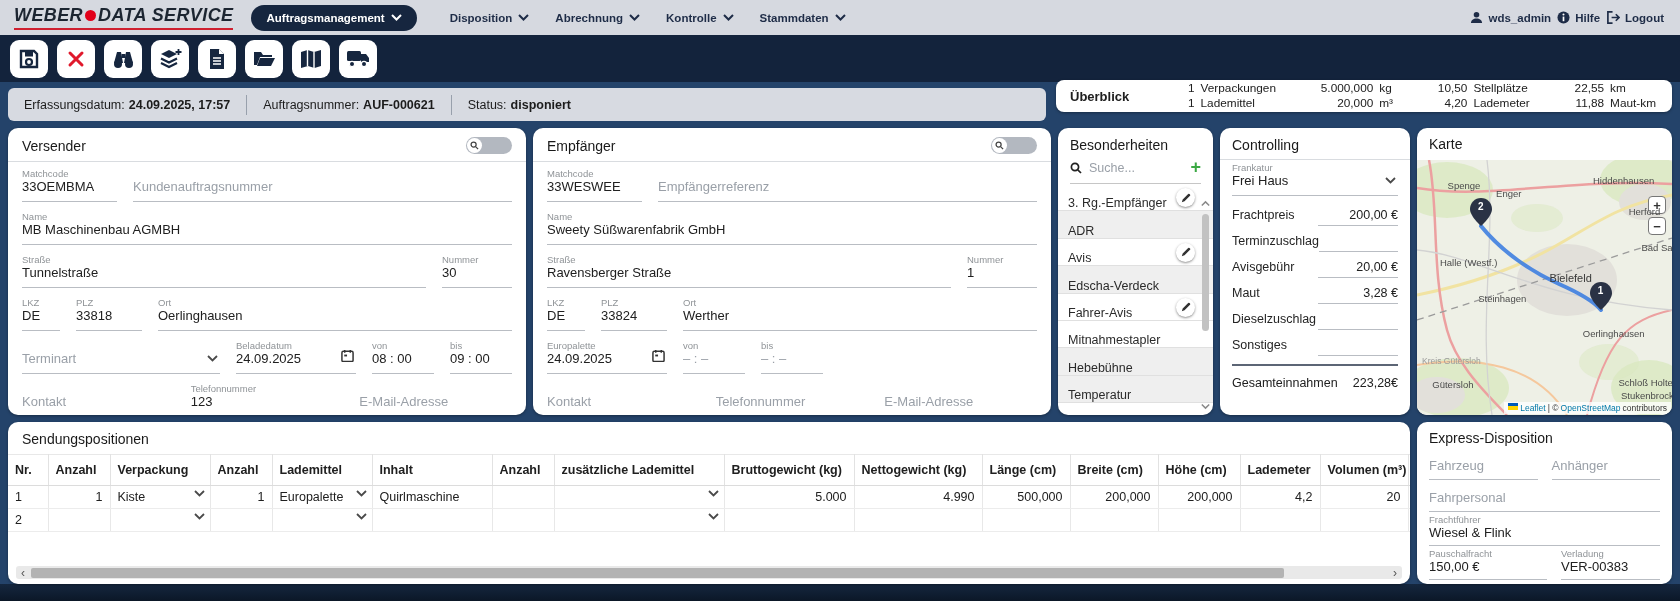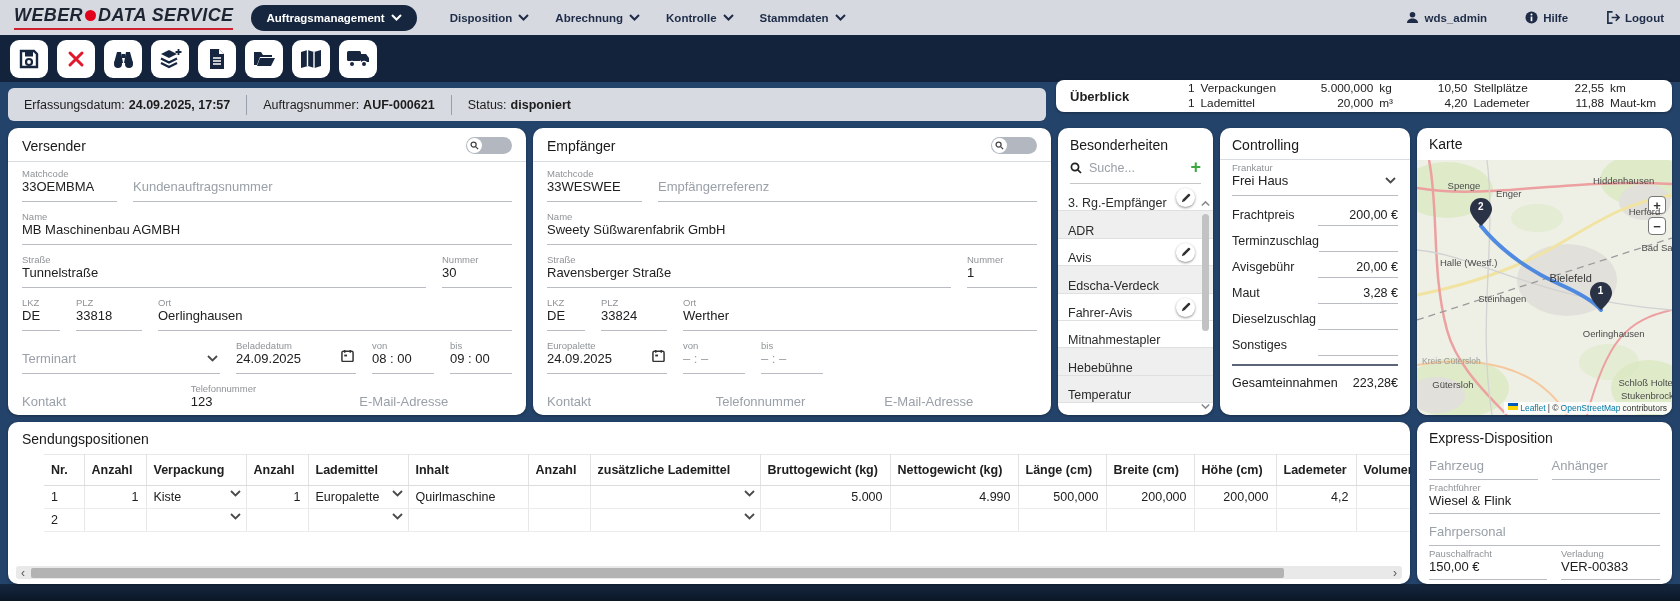--- a/index.html
+++ b/index.html
@@ -11,21 +11,21 @@
   .navbar { position:absolute; left:0; top:0; width:1680px; height:35px; background:#d6d9e0;
             display:flex; align-items:center; padding:0 14px; z-index:5; }
   .logo { display:flex; align-items:center; gap:2px; font-style:italic; font-weight:900;
           font-size:18px; letter-spacing:.4px; color:#1c2531; border-bottom:2.5px solid #cf2030;
           padding-bottom:2px; white-space:nowrap; }
   .logo-dot { width:11px; height:11px; background:#e2001a; border-radius:50%; display:inline-block; }
   .nav-item { font-size:11.5px; font-weight:700; color:#1e2c47; display:flex; align-items:center;
               gap:6px; padding:0 13px; cursor:pointer; white-space:nowrap; }
   .nav-item.active { background:#16263f; color:#fff; border-radius:15px; padding:7px 15px; margin:0 20px 0 18px; }
   .chev { width:11px; height:7px; display:inline-block; }
-  .nav-right { margin-left:auto; display:flex; gap:34px; align-items:center; }
+  .nav-right { margin-left:auto; display:flex; gap:2px; align-items:center; }
   .nav-right .nav-item { padding:0 2px; gap:5px; }
 
   
   .toolbar { position:absolute; left:0; top:35px; width:1680px; height:47px; background:#13233c;
              display:flex; align-items:center; gap:9px; padding:0 10px; }
   .tb-btn { width:38px; height:38px; background:#fff; border-radius:9px; display:flex;
             align-items:center; justify-content:center; cursor:pointer; }
   .bottombar { position:absolute; left:0; top:584px; width:1680px; height:17px;
                background:linear-gradient(#15273f,#0b1727); }
 
@@ -98,21 +98,21 @@
   .map-zoom { position:absolute; top:36px; right:6px; display:flex; flex-direction:column; gap:3px; }
   .zbtn { width:18px; height:18px; background:#fff; border:1.5px solid #777; border-radius:4px; font-size:13px;
           font-weight:700; color:#333; display:flex; align-items:center; justify-content:center; cursor:pointer; }
   .attrib { position:absolute; right:1px; bottom:1px; background:rgba(255,255,255,.78); font-size:8.5px;
             color:#333; padding:1px 4px; display:flex; align-items:flex-start; gap:2px; }
   .attrib .lnk { color:#0078a8; cursor:pointer; }
   .flag { width:10px; height:7px; display:inline-block; background:linear-gradient(#005bbb 50%, #ffd500 50%); }
 
   
   .twrap { position:absolute; left:0; right:0; top:32px; bottom:20px; overflow:hidden; }
-  table.sgrid { border-collapse:collapse; table-layout:fixed; width:1490px; font-size:12.5px;margin-left:36px; }
+  table.sgrid { border-collapse:collapse; table-layout:fixed; width:1490px; font-size:12.5px; }
   .sgrid th { font-weight:700; text-align:left; padding:8px 7px; border-right:1px solid #e2e2e2;
               border-bottom:1px solid #dcdcdc; border-top:1px solid #e8e8e8; white-space:nowrap; overflow:hidden; }
   .sgrid td { padding:4px 7px; border-right:1px solid #e8e8e8; border-bottom:1px solid #ececec;
               height:23px; white-space:nowrap; overflow:hidden; }
   .sgrid td.num { text-align:right; }
   .sgrid td.sel { position:relative; padding-right:18px; }
   .sgrid td.sel .fico { right:5px; bottom:8px; }
   .hscroll { position:absolute; left:8px; right:8px; bottom:5px; height:13px; background:#e9e9e9; border-radius:3px; }
   .hthumb { position:absolute; left:15px; right:118px; top:1.5px; height:10px; background:#b3b3b3; border-radius:2px; cursor:pointer; }
   .harr { position:absolute; top:0; width:14px; height:13px; display:flex; align-items:center; justify-content:center;
@@ -737,28 +737,28 @@
     </div>
     <div class="frow" style="padding:0 12px; gap:14px;">
       <div class="field fx" style="min-height:32px; padding:10px 0 4px;">
         <div class="fval ph">Fahrzeug</div>
       </div>
       <div class="field fx" style="min-height:32px; padding:10px 0 4px;">
         <div class="fval ph">Anhänger</div>
       </div>
     </div>
     <div class="frow" style="padding:0 12px;">
+      <div class="field fx" style="min-height:32px; padding:10px 0 4px;">
+        <div class="fval ph">Fahrpersonal</div>
+      </div>
+    </div>
+    <div class="frow" style="padding:0 12px;">
       <div class="field fx" style="min-height:34px;">
         <span class="flabel">Frachtführer</span>
         <div class="fval">Wiesel &amp; Flink</div>
-      </div>
-    </div>
-    <div class="frow" style="padding:0 12px;">
-      <div class="field fx" style="min-height:32px; padding:10px 0 4px;">
-        <div class="fval ph">Fahrpersonal</div>
       </div>
     </div>
     <div class="frow" style="padding:0 12px; gap:14px;">
       <div class="field w-pf" style="min-height:34px;">
         <span class="flabel">Pauschalfracht</span>
         <div class="fval">150,00 €</div>
       </div>
       <div class="field fx" style="min-height:34px;">
         <span class="flabel">Verladung</span>
         <div class="fval">VER-00383</div>

